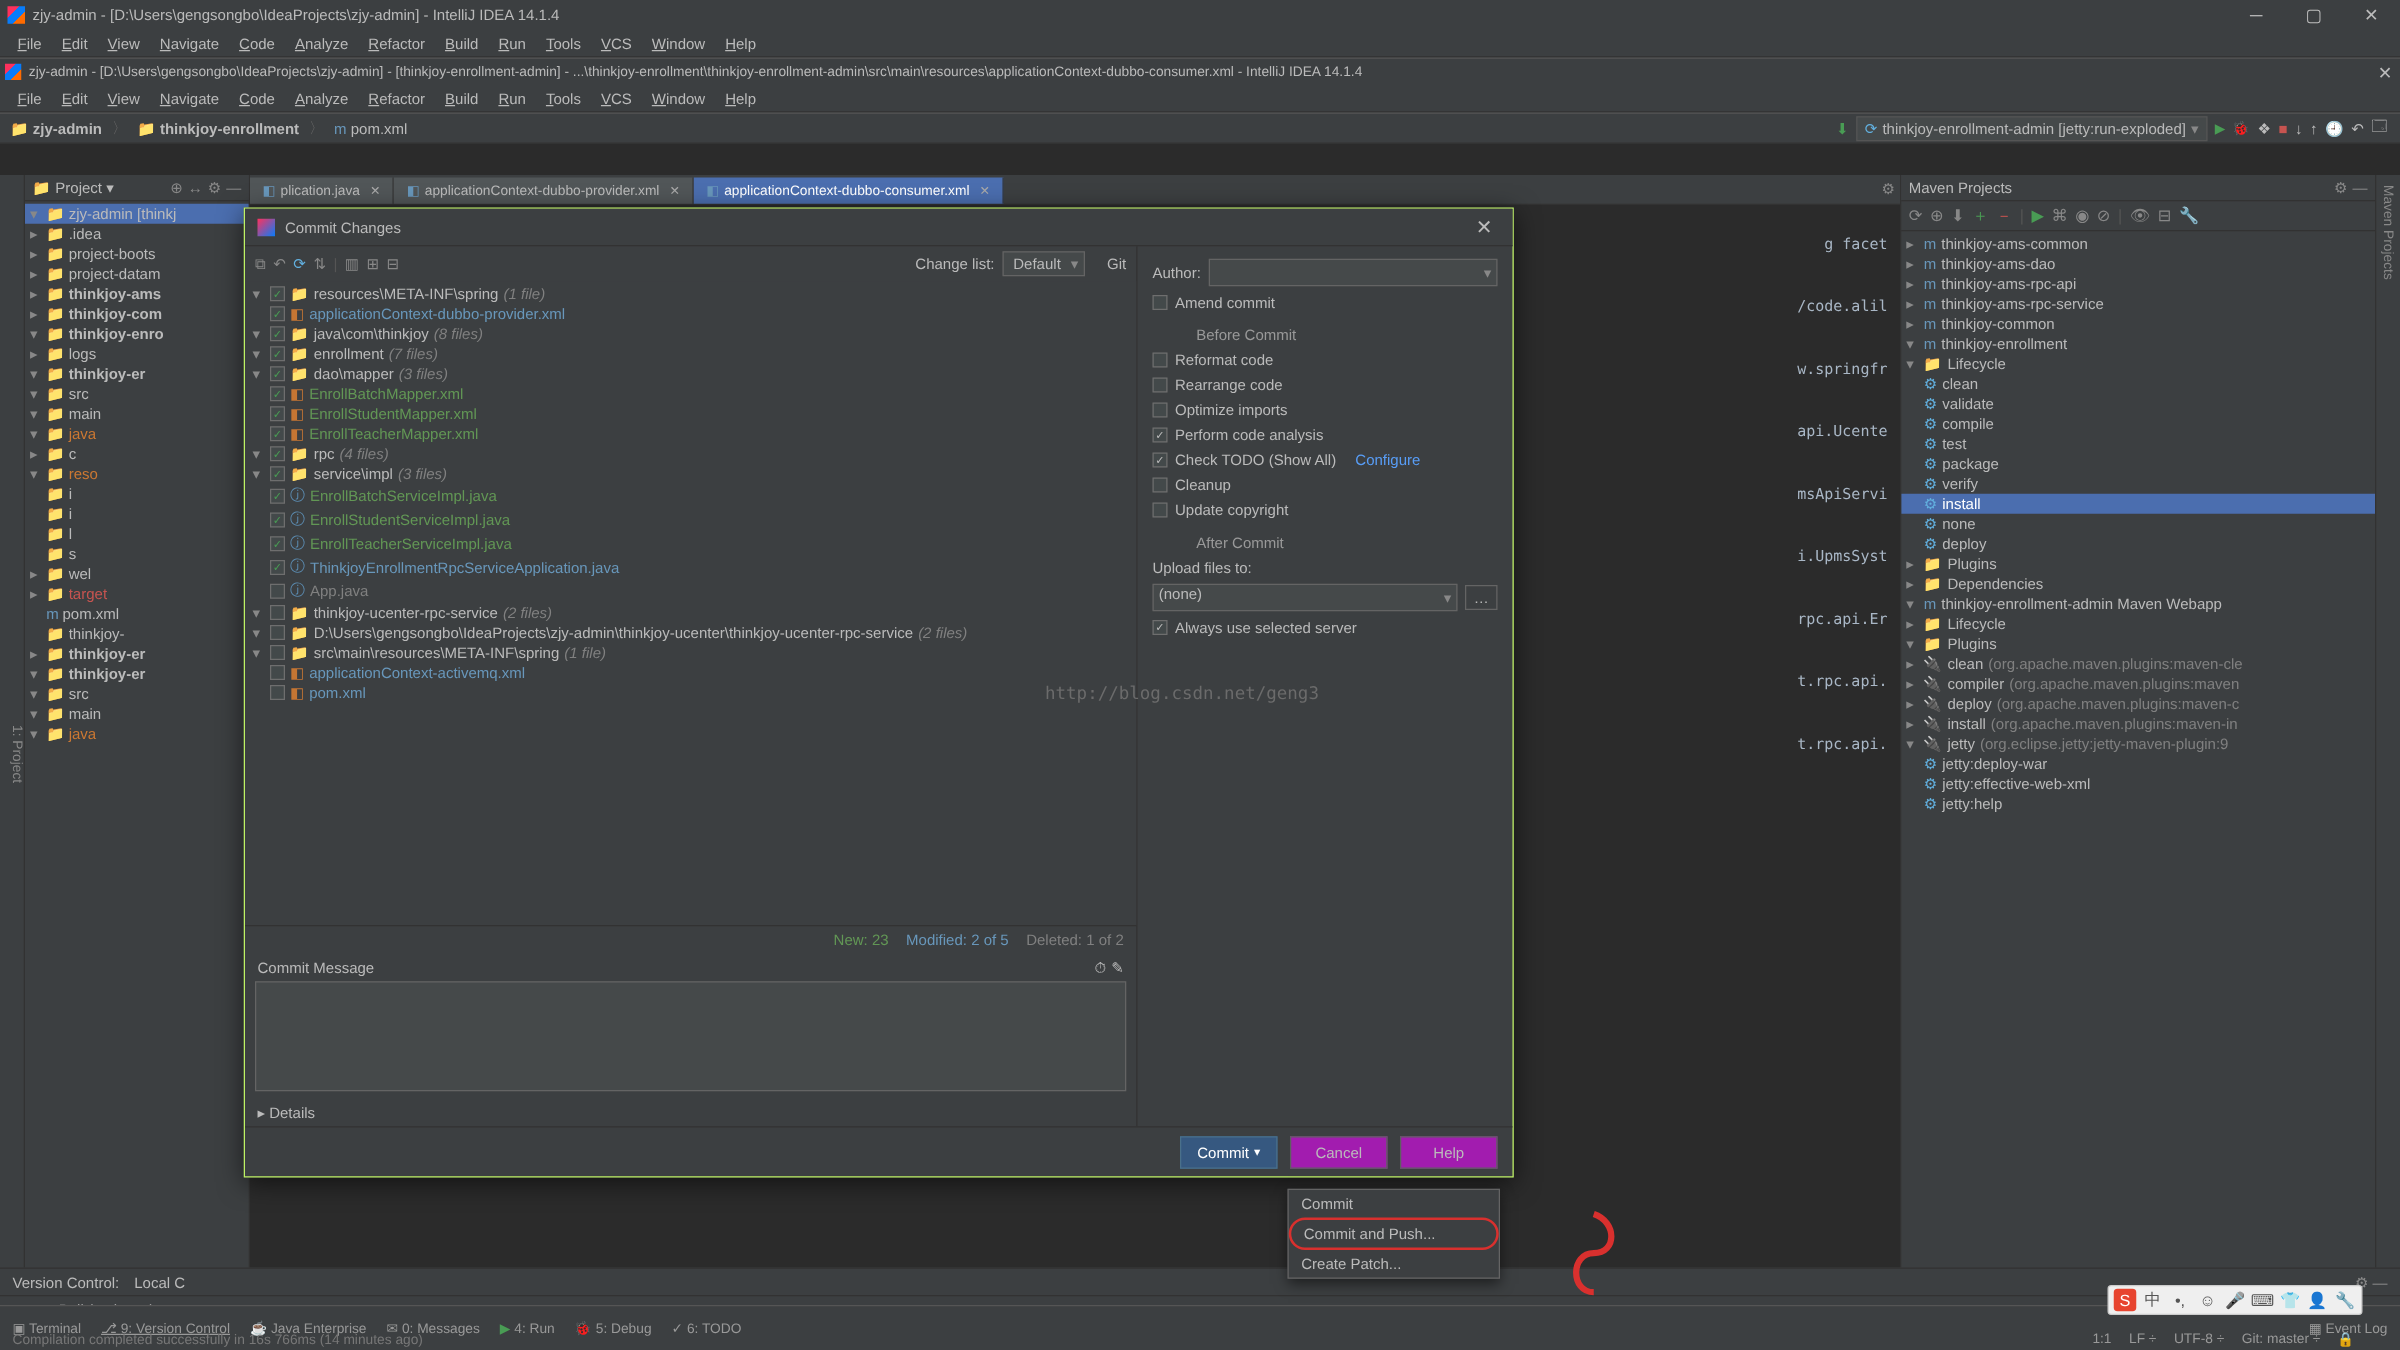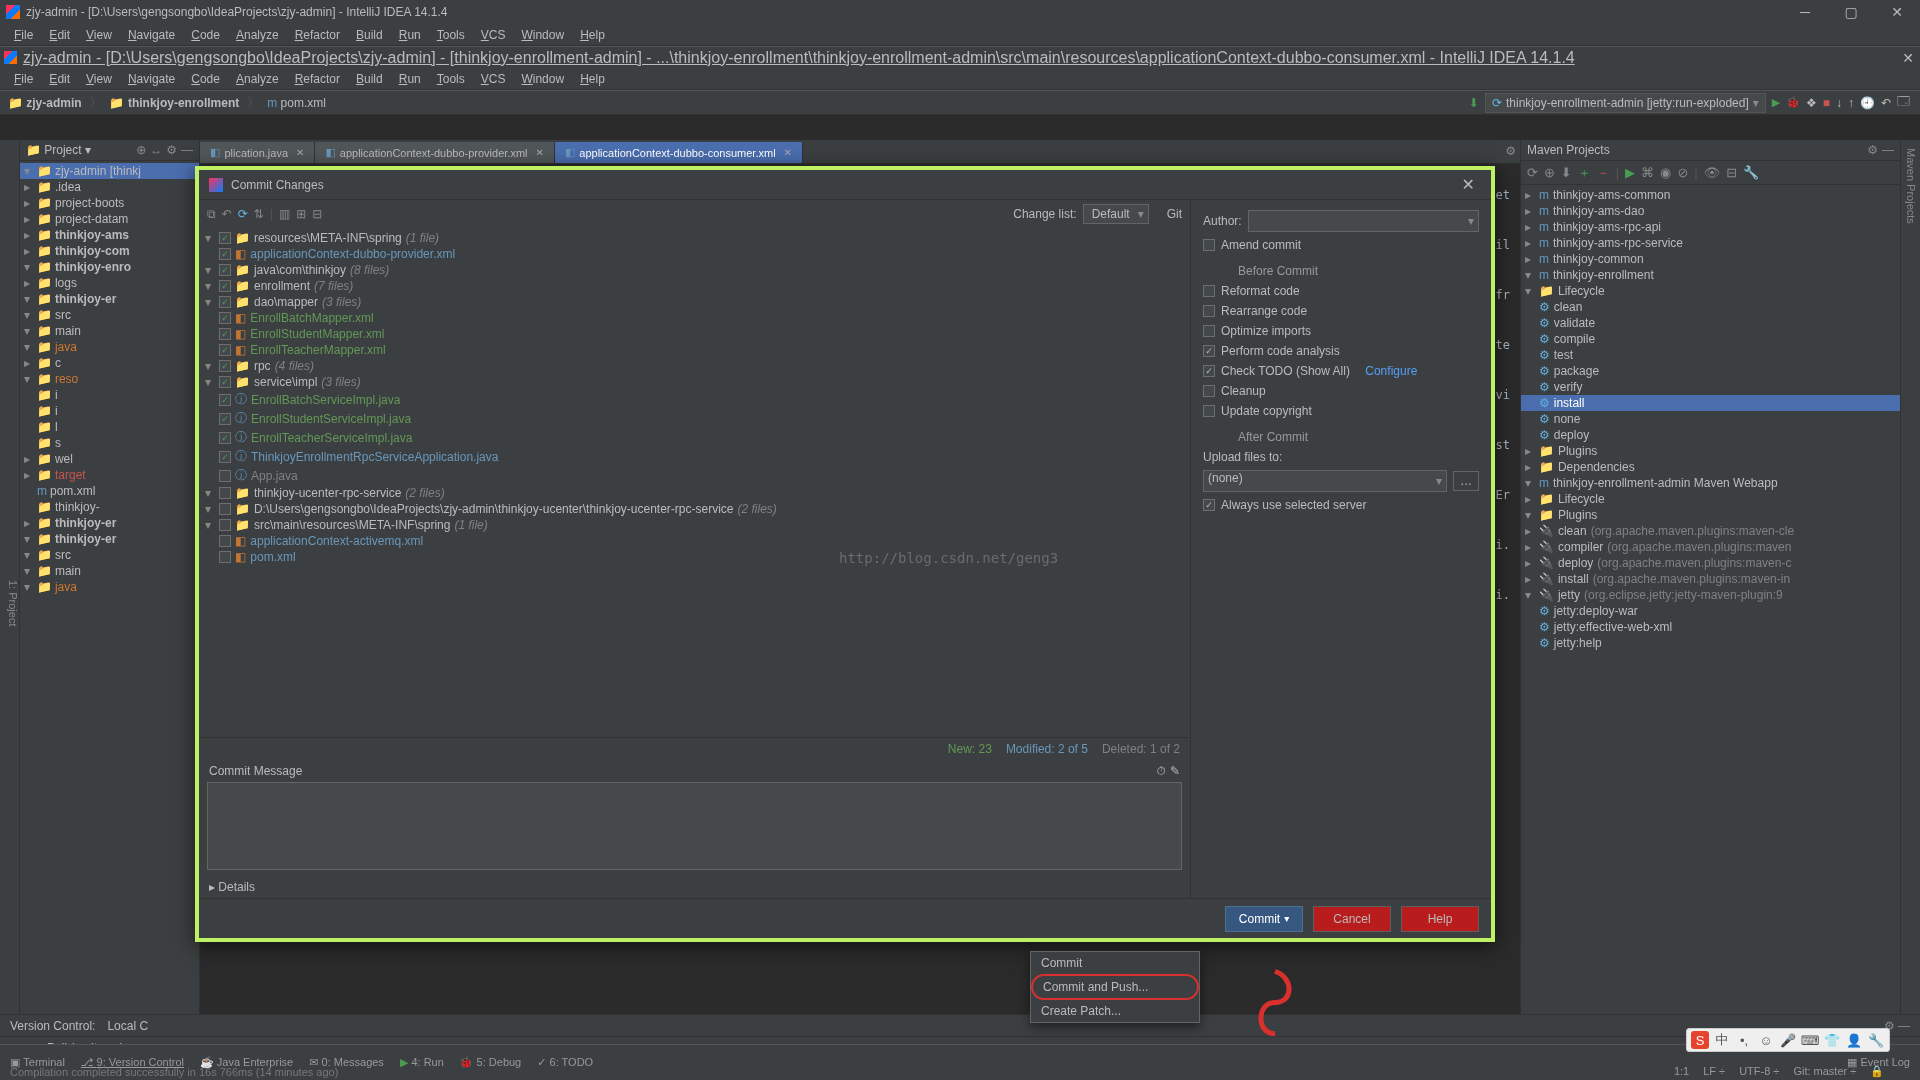--- a/index.html
+++ b/index.html
@@ -58,21 +58,21 @@
 .m0{padding-left:6px}.m1{padding-left:20px}.m2{padding-left:34px}.m3{padding-left:48px}
 .maven-tree .sel { background:#4b6eaf; color:#fff;}
 .gray{color:#808080}
 
 
 .bottom-tool { position:absolute; left:0; bottom:22px; right:0; height:44px; background:#3c3f41; border-top:1px solid #323232;}
 .bottom-tool .vcline{height:22px;display:flex;align-items:center;padding:0 10px;gap:12px;border-bottom:1px solid #323232;}
 .bottom-tool .pullline{height:22px;display:flex;align-items:center;padding:0 35px;}
 .statusbar { position:absolute; left:0; bottom:0; right:0; height:36px; background:#3c3f41; border-top:1px solid #555; display:flex; align-items:center; padding:0 10px; gap:16px; font-size:11px; color:#999;}
 .statusbar .r{margin-left:auto;display:flex;gap:14px;}
-.commit-dlg { position:absolute; left:195px; top:166px; width:1300px; height:776px; background:#3c3f41; border:4px solid #bef264; box-shadow:0 4px 20px rgba(0,0,0,.6); display:flex; flex-direction:column; }
+.commit-dlg { position:absolute; left:195px; top:166px; width:1016px; height:776px; background:#3c3f41; border:1px solid #bef264; box-shadow:0 4px 20px rgba(0,0,0,.6); display:flex; flex-direction:column; }
 .dlg-title { height:30px; background:#3c3f41; display:flex; align-items:center; padding:0 10px; border-bottom:1px solid #323232; }
 .dlg-title .ij-ico{width:14px;height:14px;background:linear-gradient(135deg,#fe315d,#087cfa);margin-right:8px;}
 .dlg-title .cls{margin-left:auto;color:#bbb;font-size:16px;padding:0 6px;}
 .dlg-body{flex:1;display:flex;}
 .dlg-left{flex:1;display:flex;flex-direction:column;border-right:1px solid #323232;}
 .dlg-right{width:300px;padding:10px 12px;display:flex;flex-direction:column;gap:6px;}
 .dlg-toolbar{height:28px;display:flex;align-items:center;padding:0 8px;gap:6px;color:#888;}
 .dlg-toolbar .spacer{flex:1}
 .chglabel{color:#bbb}
 .sel-dd{border:1px solid #646464;background:#45494a;padding:2px 18px 2px 8px;color:#bbb;position:relative;}
@@ -90,21 +90,21 @@
 .rlabel{color:#bbb;font-size:12px;}
 .rrow{display:flex;align-items:center;gap:6px;}
 .rrow label{display:flex;align-items:center;gap:6px;cursor:default;}
 .cb{width:12px;height:12px;border:1px solid #6e6e6e;background:#43494a;display:inline-flex;align-items:center;justify-content:center;font-size:9px;color:#bbb;}
 .cb.on::before{content:"✓"}
 .inp{border:1px solid #646464;background:#45494a;height:22px;flex:1;padding:0 4px;color:#bbb;position:relative;}
 .inp .dd{position:absolute;right:4px;top:3px;color:#888;}
 .section-h{color:#999;margin-top:6px;margin-left:35px;}
 .link{color:#589df6;}
 .dlg-buttons{height:40px;border-top:1px solid #323232;display:flex;align-items:center;justify-content:flex-end;gap:10px;padding:0 12px;}
-.btn{min-width:78px;height:26px;border:1px solid #5e6060;background:#b91c1c;color:#bbb;display:flex;align-items:center;justify-content:center;padding:0 12px;}
+.btn{min-width:78px;height:26px;border:1px solid #5e6060;background:#a21caf;color:#bbb;display:flex;align-items:center;justify-content:center;padding:0 12px;}
 .btn.primary{background:#365880;border-color:#4a708b;color:#fff;}
 .btn.primary .caret{margin-left:4px;font-size:10px;}
 
 
 .commit-menu{position:absolute;left:1030px;top:951px;width:170px;background:#3c3f41;border:1px solid #646464;box-shadow:0 4px 10px rgba(0,0,0,.5);}
 .commit-menu div{padding:4px 10px;color:#bbb;}
 .commit-menu .hl{border:2px solid #d9302e;border-radius:14px;}
 .redscribble{position:absolute;left:1250px;top:965px;width:50px;height:60px;}
 .redscribble svg{stroke:#d9302e;fill:none;stroke-width:4;}
 
@@ -141,21 +141,21 @@
     <span><u>B</u>uild</span>
     <span><u>R</u>un</span>
     <span><u>T</u>ools</span>
     <span><u>V</u>CS</span>
     <span><u>W</u>indow</span>
     <span><u>H</u>elp</span>
   </div>
 
 <div class="subwin">
   <div class="ij-ico"></div>
-  <div class="title" style="font-size:16px;color:#bbb;text-decoration:underline;">zjy-admin - [D:\Users\gengsongbo\IdeaProjects\zjy-admin] - [thinkjoy-enrollment-admin] - ...\thinkjoy-enrollment\thinkjoy-enrollment-admin\src\main\resources\applicationContext-dubbo-consumer.xml - IntelliJ IDEA 14.1.4</div>
+  <div class="title" style="font-size:11px;color:#bbb;">zjy-admin - [D:\Users\gengsongbo\IdeaProjects\zjy-admin] - [thinkjoy-enrollment-admin] - ...\thinkjoy-enrollment\thinkjoy-enrollment-admin\src\main\resources\applicationContext-dubbo-consumer.xml - IntelliJ IDEA 14.1.4</div>
   <div class="close">✕</div>
 </div>
 
 <div class="menubar" id="menu2">
     <span><u>F</u>ile</span>
     <span><u>E</u>dit</span>
     <span><u>V</u>iew</span>
     <span><u>N</u>avigate</span>
     <span><u>C</u>ode</span>
     <span><u>A</u>nalyze</span>

